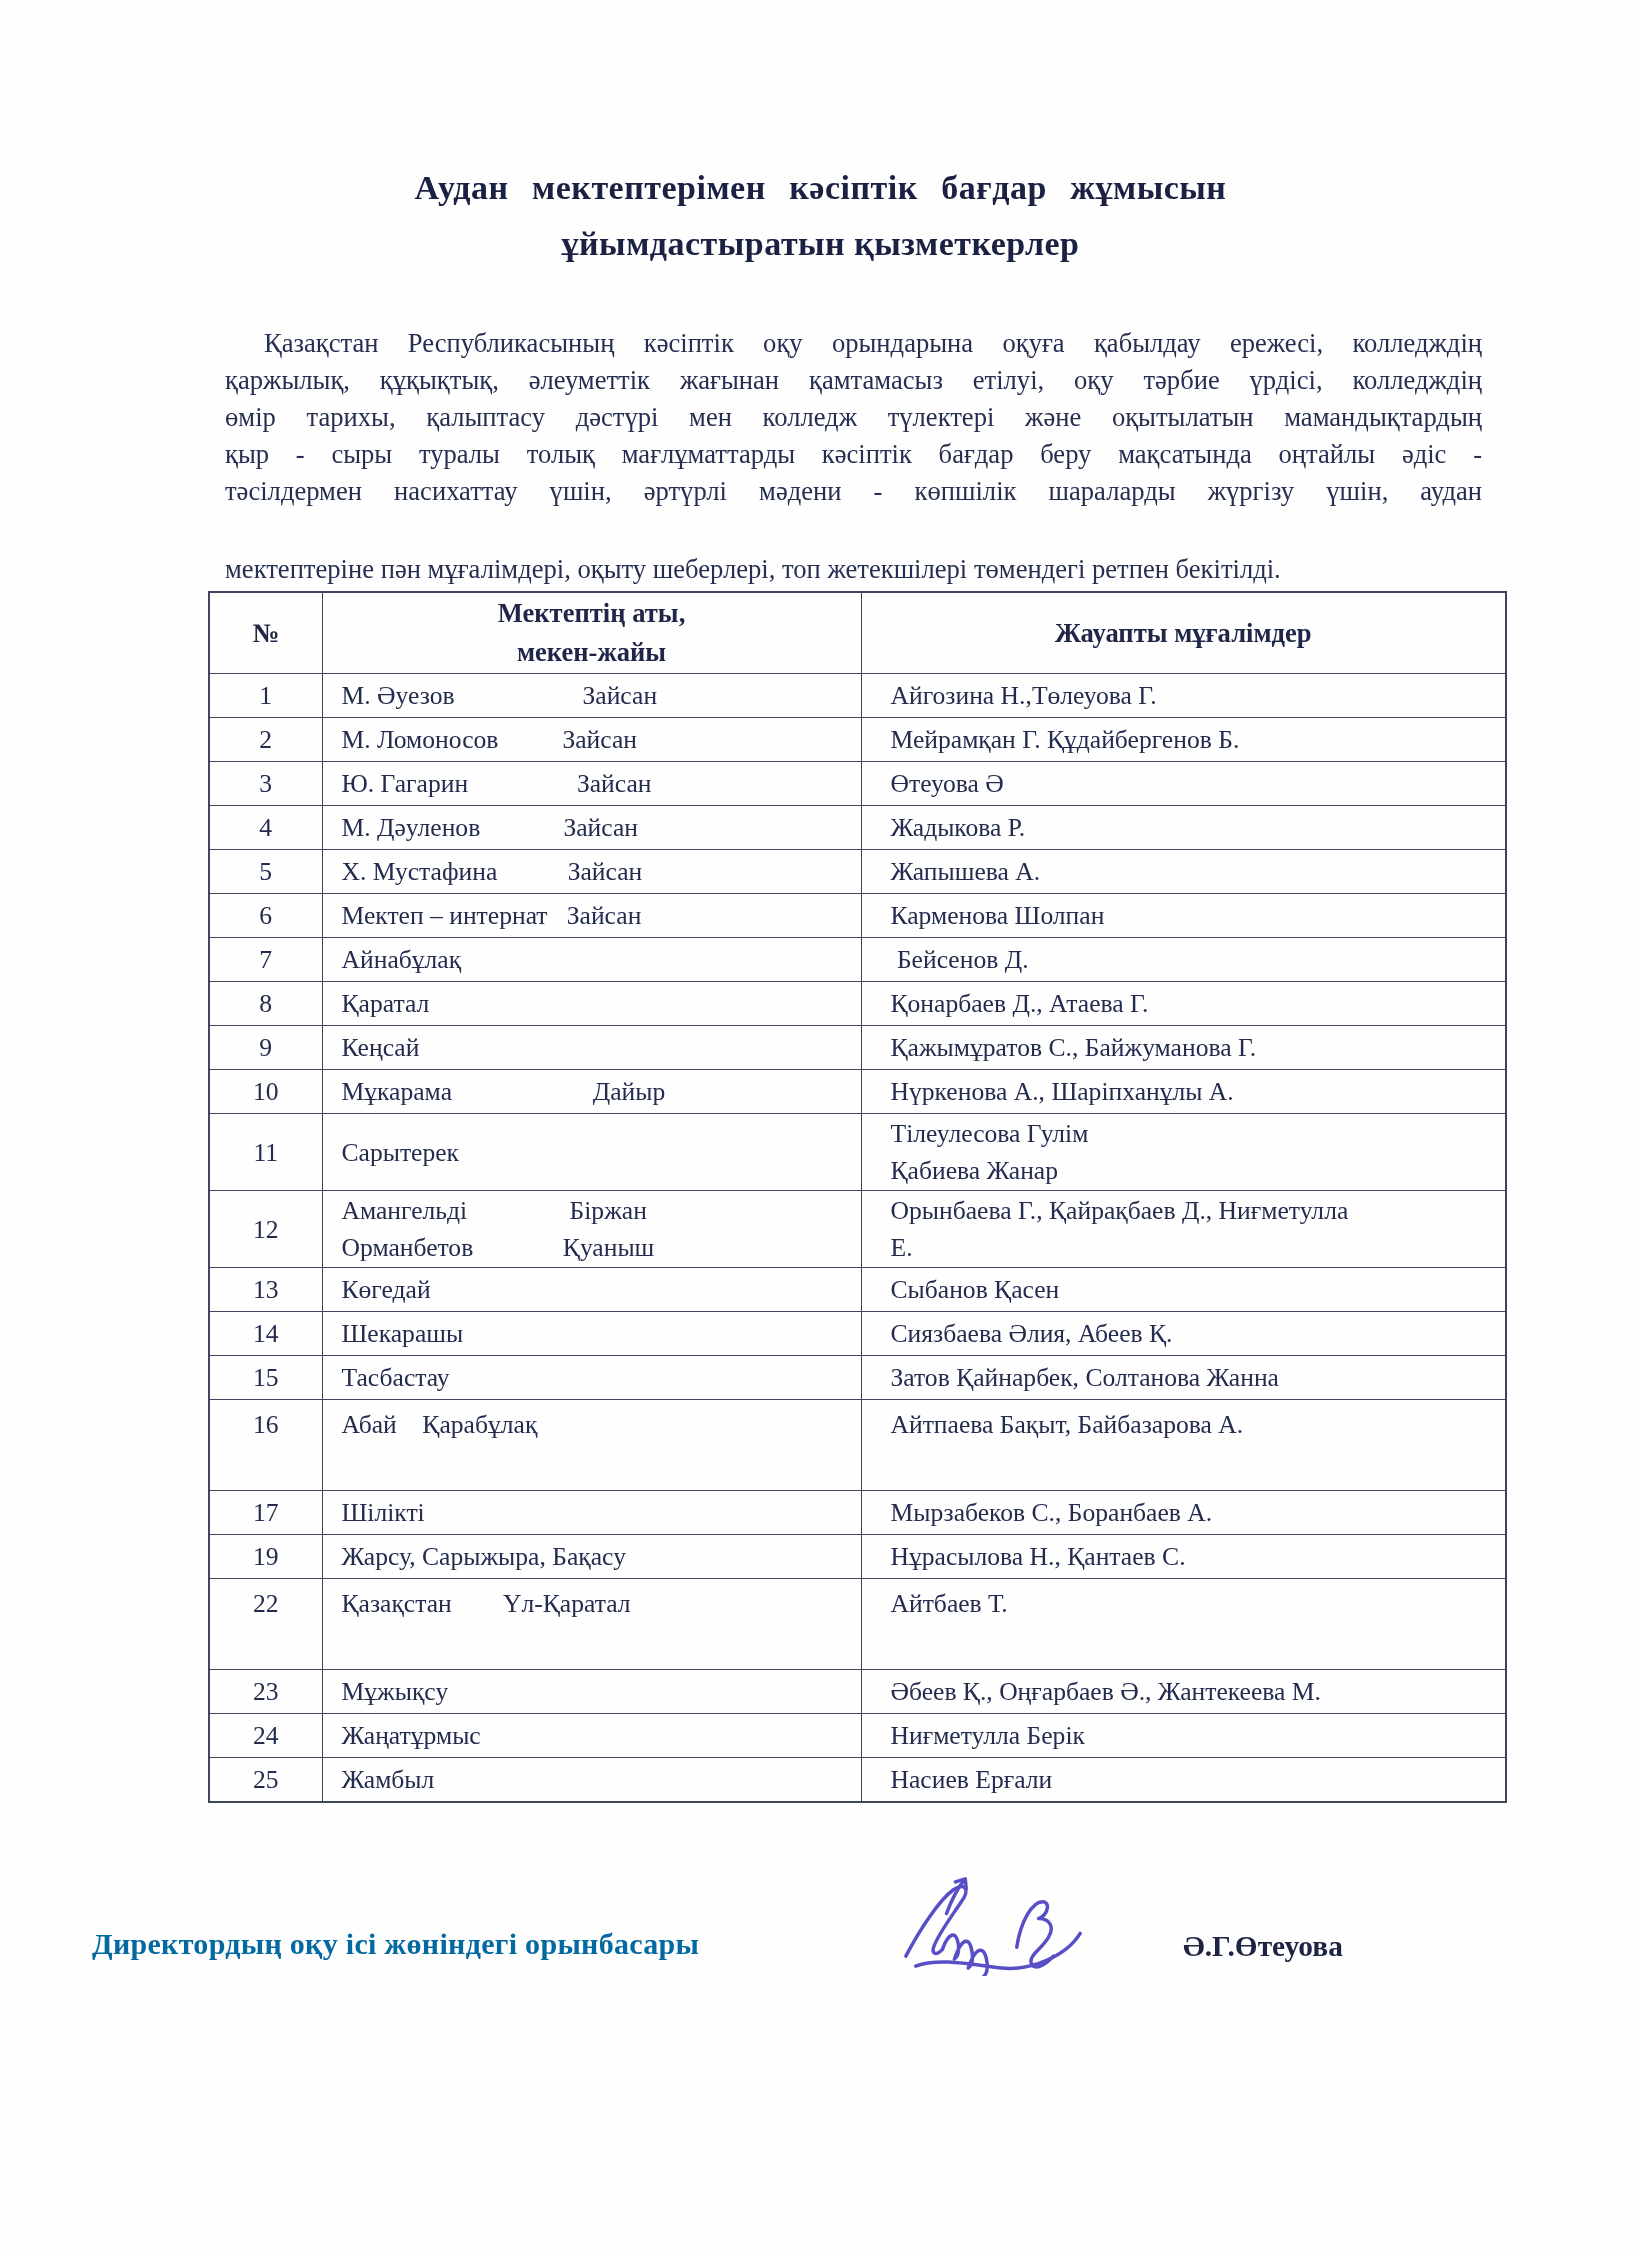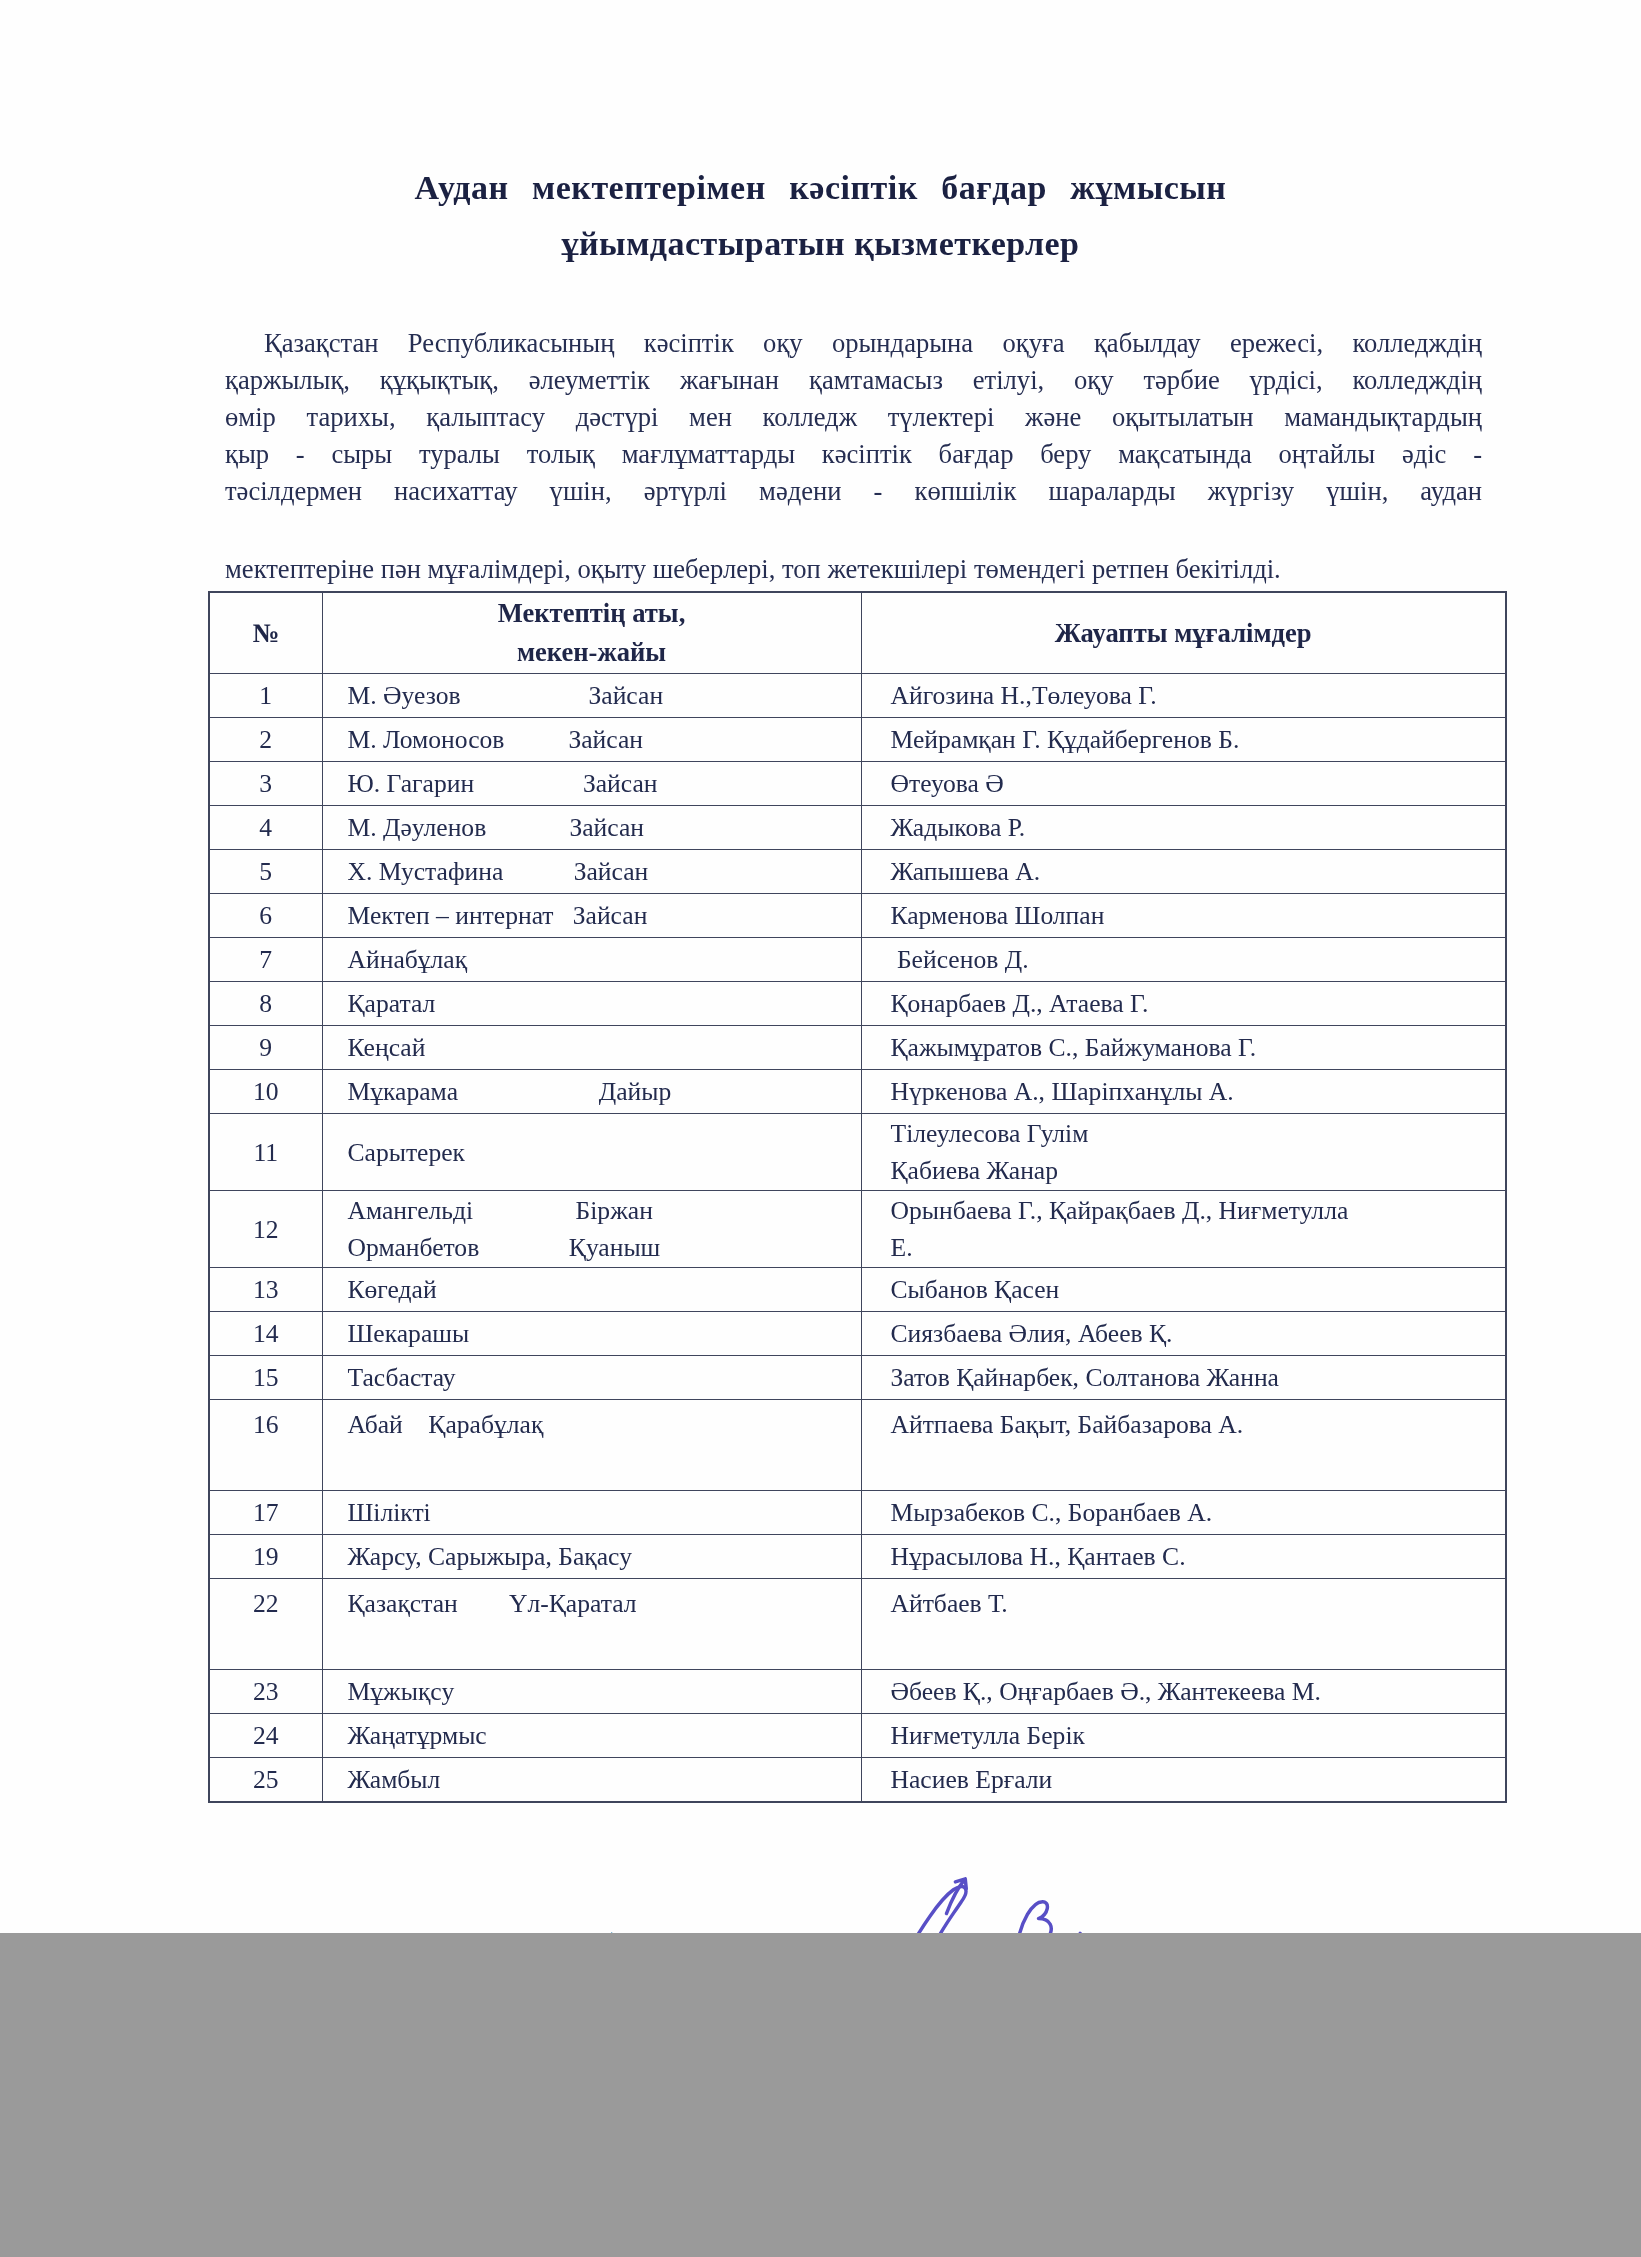--- a/index.html
+++ b/index.html
@@ -1,18 +1,18 @@
 <!DOCTYPE html>
 <html><head>
 <meta charset="utf-8">
 <style>
   html,body{margin:0;padding:0;background:#9a9a9a;}
   .page{
     position:relative;
-    width:1641px;height:1933px;
+    width:1641px;height:2257px;
     margin:0 auto;
     background:#fefefe;
     font-family:"Liberation Serif","DejaVu Serif",serif;
     color:#232b4e;
     overflow:hidden;
   }
   
   .doc-title{
     position:absolute;top:160px;left:0;right:0;
     text-align:center;font-weight:bold;
@@ -42,21 +42,21 @@
   .assignments thead th{
     height:77px;font-size:26.6px;font-weight:bold;
     text-align:center;vertical-align:middle;
     white-space:pre-line;line-height:39px;color:#1f2648;
   }
   .assignments td{
     height:41px;padding:1px 7.7px;vertical-align:middle;
     white-space:pre-wrap;line-height:37px;
   }
   .assignments td.num{text-align:center;padding:1px 1.9px;}
-  .assignments td.school{padding-left:25px;margin-left:46px;}
+  .assignments td.school{padding-left:19px;margin-left:46px;}
   .assignments td.teachers{padding-left:29px;}
   .assignments tr.tall{height:91px;}
   .assignments tr.tall td{vertical-align:top;padding-top:5.8px;}
   .col-num{width:113px;}
   .col-school{width:539px;}
   .col-teachers{width:645px;}
   
   .footer-label{
     position:absolute;left:92px;top:1927px;
     font-size:30px;font-weight:bold;color:#0369a1;letter-spacing:0.3px;

